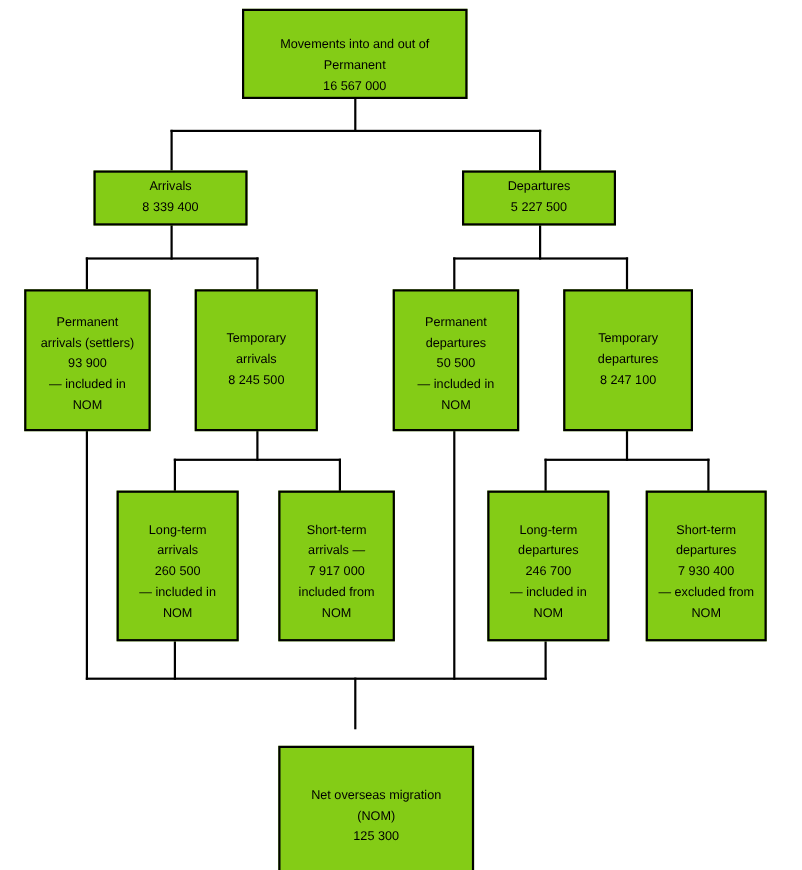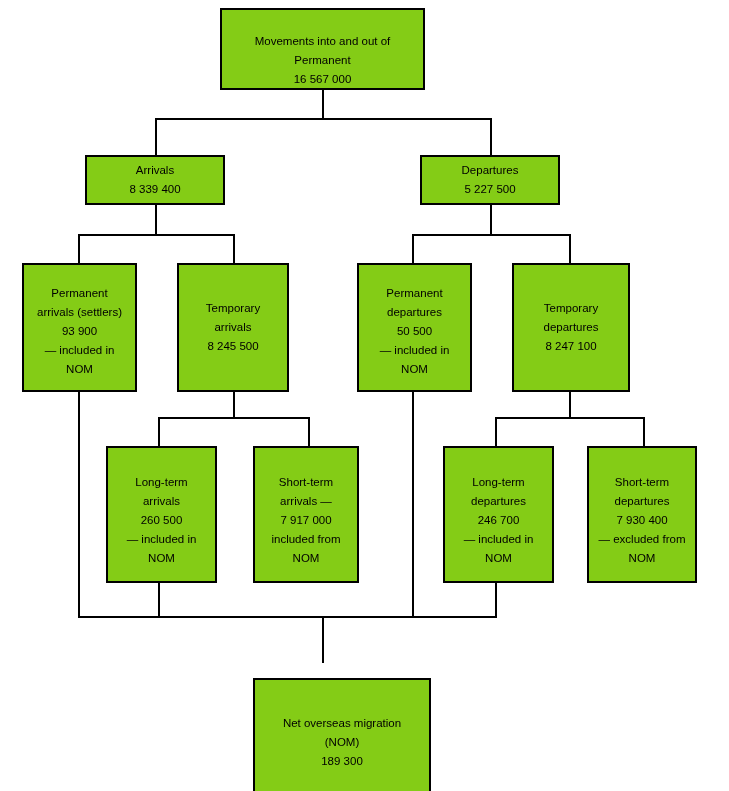--- a/index.html
+++ b/index.html
@@ -151,16 +151,16 @@
     <span class="line">Short-term</span>
     <span class="line">departures</span>
     <span class="line">7 930 400</span>
     <span class="line">— excluded from</span>
     <span class="line">NOM</span>
   </div>
 
   <div class="node" style="left:253px; top:663px; width:178px; height:120px; padding-top:34px;margin-top:15px;">
     <span class="line">Net overseas migration</span>
     <span class="line">(NOM)</span>
-    <span class="line">189 300</span>
+    <span class="line">125 300</span>
   </div>
 
 </div>
 
 </body></html>

